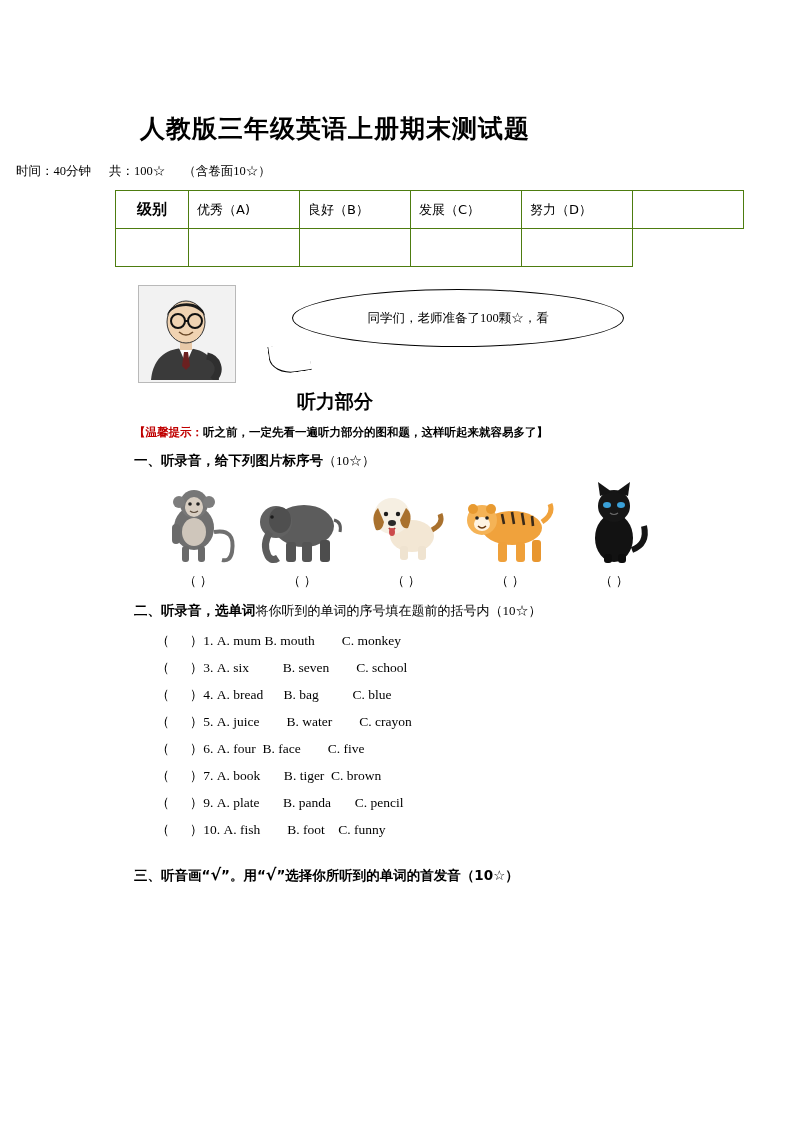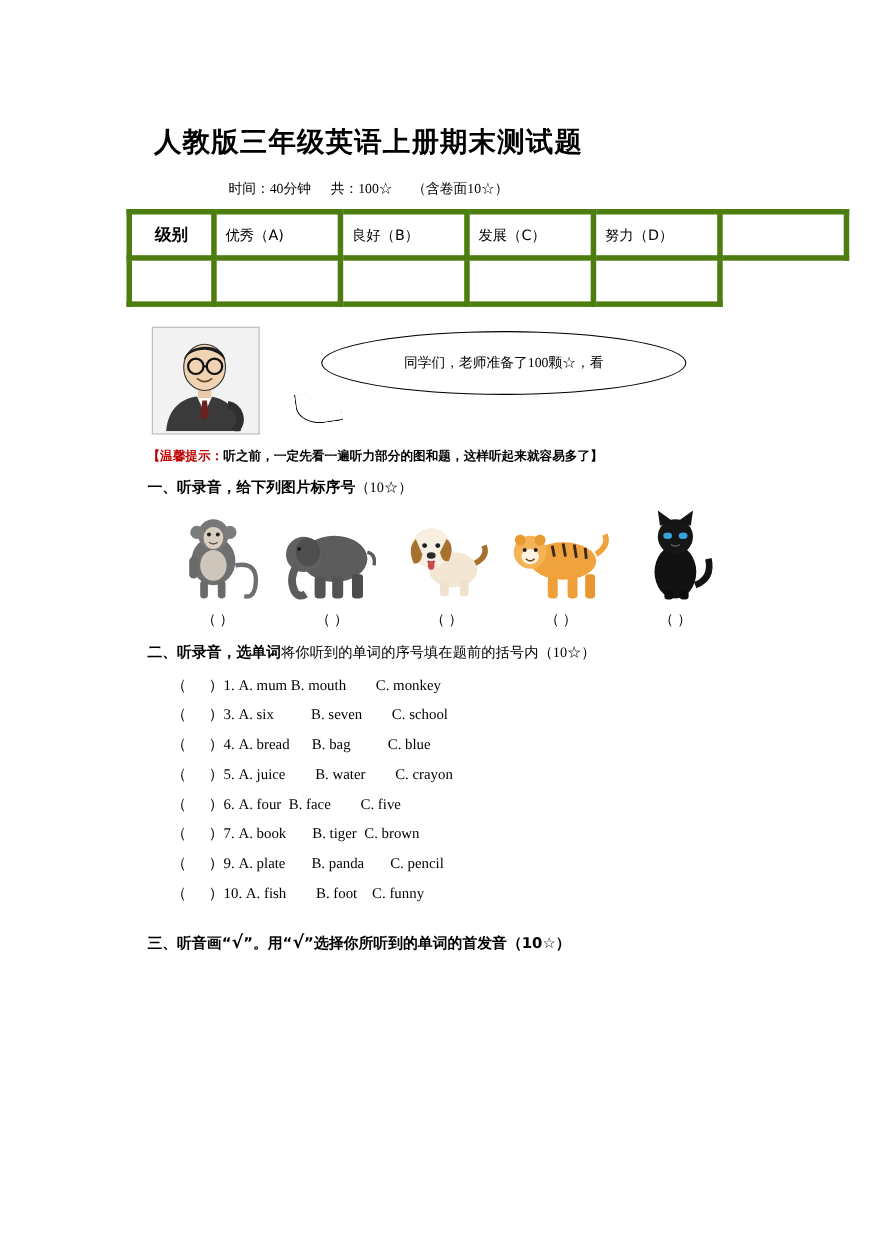--- a/index.html
+++ b/index.html
@@ -26,21 +26,20 @@
   .doc-title {
     text-align: center;
     font-size: 25px;
     font-weight: bold;
     letter-spacing: 1px;
     margin: 0;
     padding-top: 96px;
     font-family: "DejaVu Sans", sans-serif;
   }
   .subline {
-    text-align: center;
     font-size: 12.5px;
     margin-top: 18px;
     font-family: "Liberation Serif", serif;
   }
   .subline .sp {
     display: inline-block;
     width: 18px;
   }
 
   
@@ -48,21 +47,21 @@
     margin: 10px auto 0 auto;
     width: 470px;
     padding-left: 30px;
   }
   table.grade {
     border-collapse: collapse;
     width: 470px;
     table-layout: fixed;
   }
   table.grade td {
-    border: 5px solid #4d7c0f;
+    border: 1px solid #4d7c0f;
     height: 33px;
     font-size: 13px;
     padding: 2px 8px;
     font-family: "DejaVu Sans", sans-serif;
   }
   table.grade td.lbl {
     width: 56px;
     text-align: center;
     font-size: 15px;
     font-weight: bold;
@@ -258,20 +257,21 @@
 
         <path d="M74 94 C84 84 78 72 68 70" stroke="#2f2f2f" stroke-width="7" fill="none"></path>
       </svg>
     </div>
     <div class="bubble">
       <span class="tail"></span>
       <span>同学们，老师准备了100颗☆，看</span>
     </div>
   </div>
 
+  <div class="sec-title">听力部分</div>
 
   <div class="tip"><span class="red">【温馨提示：</span><span>听之前，一定先看一遍听力部分的图和题，这样听起来就容易多了】</span></div>
 
   <div class="q-head"><span>一、听录音，给下列图片标序号</span><span class="norm">（10☆）</span></div>
 
   <div class="animals">
     <div class="animal">
       <svg width="100" height="86" viewBox="0 0 100 86">
         <ellipse cx="46" cy="48" rx="20" ry="22" fill="#6f6f6f"></ellipse>
         <ellipse cx="46" cy="52" rx="12" ry="14" fill="#cfc6bb"></ellipse>

